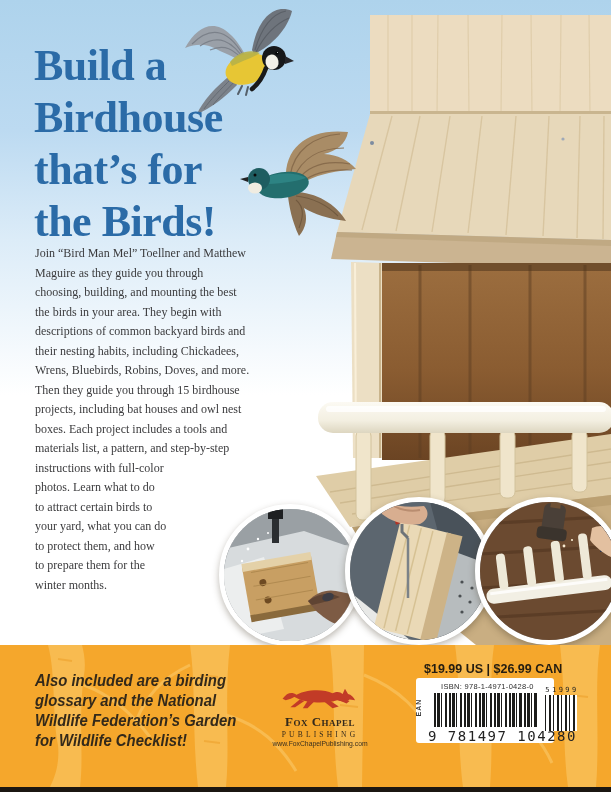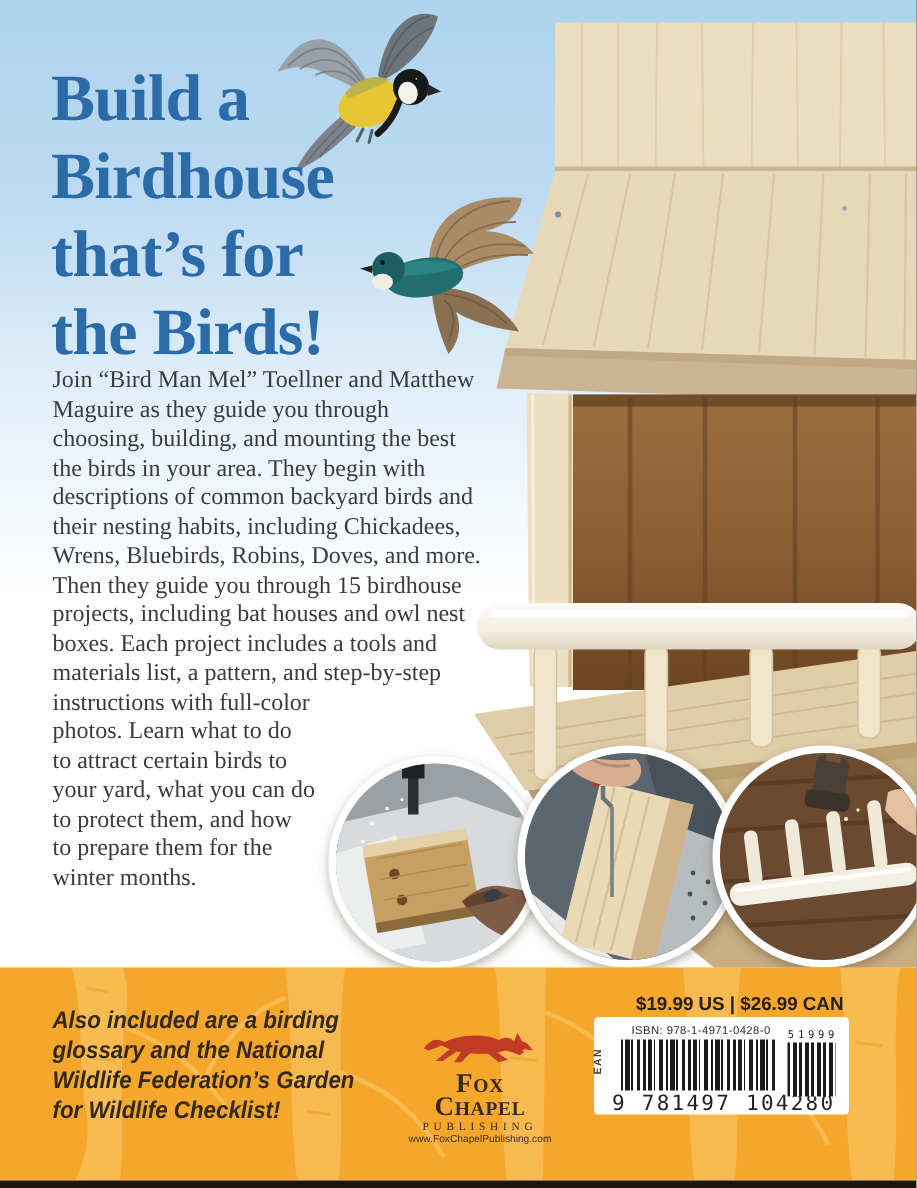--- a/index.html
+++ b/index.html
@@ -11,21 +11,21 @@
   .abs{position:absolute;}
   
   .title{
     left:34px;top:40px;width:330px;
     font-weight:bold;font-size:44px;line-height:52px;letter-spacing:-0.5px;
     color:#2b6ba7;
   }
   
   .body-text{
     left:35px;top:244px;width:310px;
-    font-size:16px;line-height:19.5px;color:#3b3b3d;
+    font-size:12px;line-height:19.5px;color:#3b3b3d;
   }
   .body-text .line{white-space:nowrap;}
   
   .circle{
     border-radius:50%;border:5px solid #ffffff;overflow:hidden;
     box-shadow:0 3px 7px rgba(60,50,30,.35);
     background:#999;
   }
   .c1{left:219px;top:504px;width:132px;height:132px;}
   .c2{left:345px;top:497px;width:138px;height:138px;}
@@ -35,29 +35,29 @@
     left:0;top:645px;width:611px;height:142px;
     background:#f5a72c;overflow:hidden;
   }
   .note{
     position:absolute;left:35px;top:26px;
     font-family:"Liberation Sans",sans-serif;font-style:italic;font-weight:bold;
     font-size:16px;line-height:20px;color:#33291a;
     transform:scaleX(.93);transform-origin:left top;white-space:nowrap;
   }
   .logo{position:absolute;left:272px;top:41px;width:96px;text-align:center;color:#33291c;}
-  .logo .name{font-family:"Liberation Serif",serif;font-variant:small-caps;font-weight:bold;font-size:18px;letter-spacing:.5px;line-height:15px;}
+  .logo .name{font-family:"Liberation Serif",serif;font-variant:small-caps;font-weight:bold;font-size:13px;letter-spacing:.5px;line-height:15px;}
   .logo .sub{font-family:"Liberation Serif",serif;font-size:7.5px;letter-spacing:3.2px;line-height:9px;margin-top:1px;}
   .logo .web{font-family:"Liberation Sans",sans-serif;font-size:6.8px;line-height:8px;margin-top:1px;color:#3a2f1e;}
   .price{
     position:absolute;left:424px;top:17px;
     font-family:"Liberation Sans",sans-serif;font-weight:bold;font-size:12.5px;color:#241d11;
   }
   .barcode-box{
-    position:absolute;left:396px;top:33px;width:170px;height:65px;
+    position:absolute;left:416px;top:33px;width:138px;height:65px;
     background:#ffffff;border-radius:3px;
   }
   .ean{
     position:absolute;left:-6px;top:26px;transform:rotate(-90deg);
     font-family:"Liberation Sans",sans-serif;font-size:7px;font-weight:bold;color:#3a3a3a;letter-spacing:1px;
   }
   .isbn{
     position:absolute;left:25px;top:4px;
     font-family:"Liberation Sans",sans-serif;font-size:7.5px;color:#2c2c2c;letter-spacing:.3px;
   }

